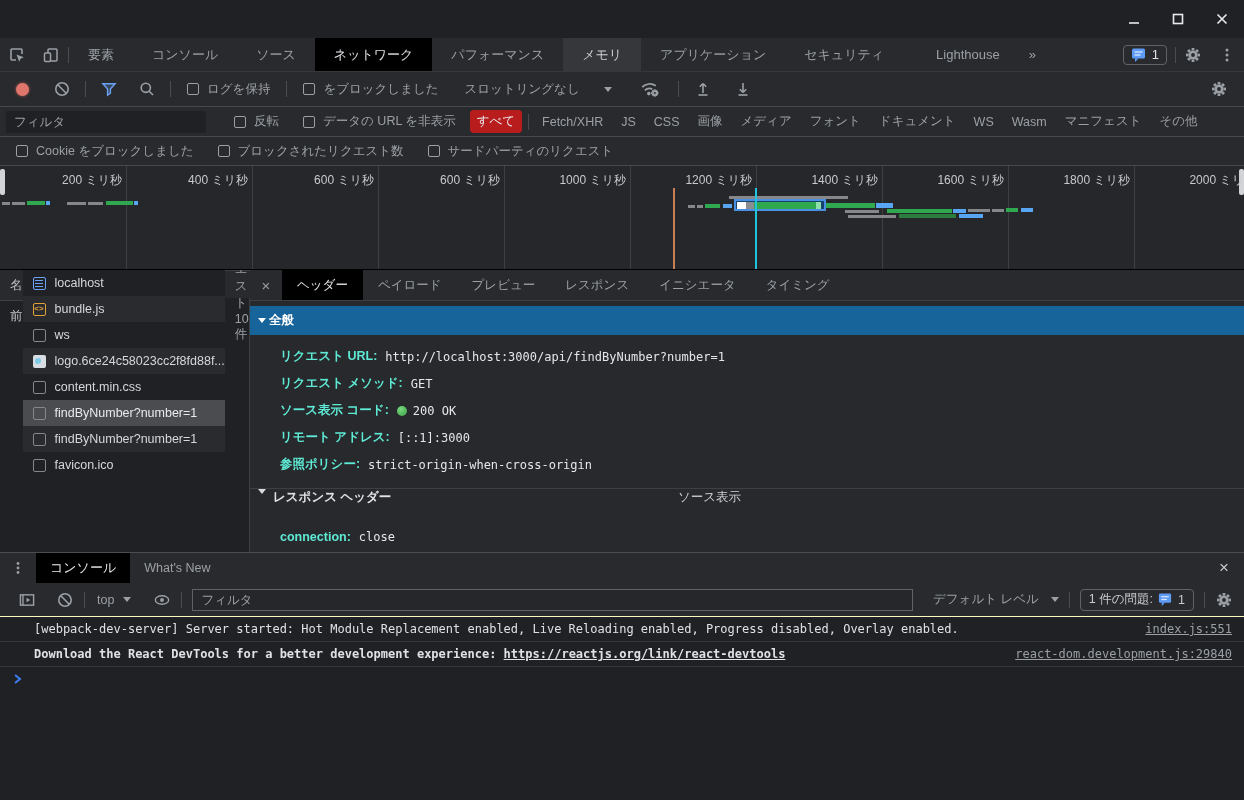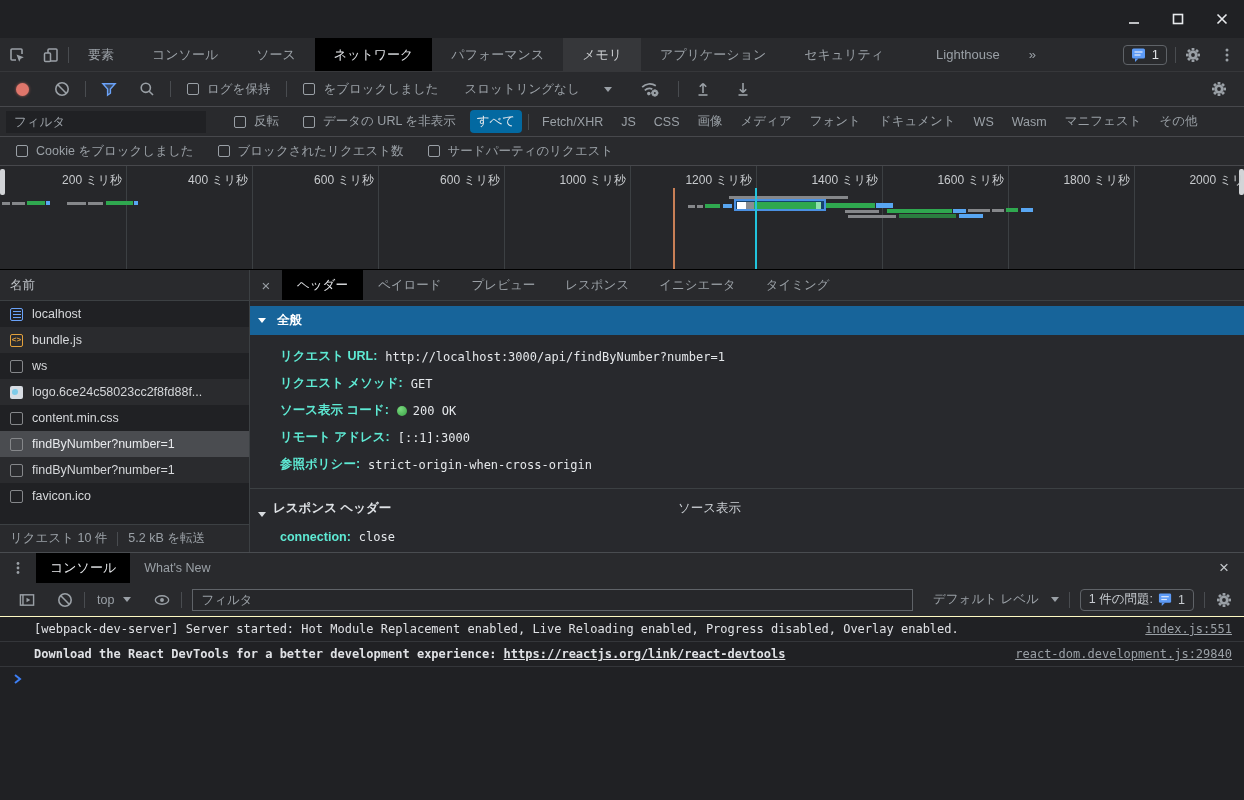--- a/index.html
+++ b/index.html
@@ -32,35 +32,35 @@
 .ddl { display:flex; align-items:center; margin:0 14px; white-space:nowrap; }
 .ddl .caret { margin-left:24px; }
 .caret { width:0; height:0; border-left:4px solid transparent; border-right:4px solid transparent; border-top:5px solid #9aa0a6; display:inline-block; }
 
 
 .fbar { height:30px; background:#292a2d; display:flex; align-items:center; font-size:12.5px; color:#9aa0a6; border-bottom:1px solid #47484c; padding:0 6px; }
 .fbar2 { height:29px; background:#292a2d; display:flex; align-items:center; font-size:12.5px; color:#9aa0a6; border-bottom:1px solid #47484c; padding:0 4px; }
 .finput { width:200px; height:22px; background:#202124; border:none; color:#9aa0a6; font-size:12.5px; padding:0 8px; margin-right:16px; }
 .finput::placeholder { color:#9aa0a6; }
 .ftype { padding:3px 7px; border-radius:4px; margin:0 2px; white-space:nowrap; }
-.ftype.sel { background:#0369a1; color:#e8eaed; }
+.ftype.sel { background:#b91c1c; color:#e8eaed; }
 
 
 .overview { height:104px; background:#26272a; position:relative; border-bottom:1px solid #000; overflow:hidden; }
 .ov-lbl { position:absolute; top:6px; width:122px; text-align:right; font-size:12px; color:#c7cacd; }
 .ov-grid { position:absolute; top:0; bottom:0; width:1px; background:#3c4043; }
 .ov-handle { position:absolute; top:3px; width:5px; height:26px; background:#d2d4d7; border-radius:2px; }
 .ov-line { position:absolute; top:22px; bottom:0; width:2px; }
 .wf-bar { position:absolute; }
 .selbox { position:absolute; left:734px; top:33px; width:92px; height:12px; border:2px solid #4a90e2; background:#15436b; display:flex; align-items:center; }
 .selbox .sb { height:7px; }
 
 
 .netmain { height:282px; display:flex; background:#202124; }
-.reqtable { width:250px; border-right:1px solid #3c4043; display:flex; flex-direction:column; background:#202124; }
+.reqtable { width:250px; border-right:1px solid #3c4043; display:flex; background:#202124; }
 .thead { height:31px; line-height:31px; background:#292a2d; border-bottom:1px solid #3c4043; color:#bdc1c6; font-size:12.5px; padding-left:10px; }
 .rows { flex:1; background:#202124; }
 .nrow { height:26px; display:flex; align-items:center; font-size:12.5px; color:#d5d7da; background:#202124; padding-left:10px; overflow:hidden; white-space:nowrap; }
 .nrow.alt { background:#2a2b2e; }
 .nrow.selr { background:#4a4c50; color:#e8eaed; }
 .ficon { width:13px; height:13px; border-radius:2px; margin-right:9px; flex:none; position:relative; }
 .ficon.plain { border:1.5px solid #85878a; }
 .ficon.doc { border:1.5px solid #6aa2f8; }
 .ficon.doc:before { content:""; position:absolute; left:1.5px; right:1.5px; top:2px; height:1.5px; background:#6aa2f8; box-shadow:0 3px 0 #6aa2f8, 0 6px 0 #6aa2f8; }
 .ficon.script { border:1.5px solid #e3a13c; color:#e3a13c; font-size:8px; line-height:9px; text-align:center; font-weight:bold; }
@@ -68,28 +68,28 @@
 .ficon.img:before { content:""; position:absolute; left:2px; top:3.5px; width:6px; height:6px; border-radius:50% 40% 55% 45%; background:#7ecbe8; }
 .tfoot { height:28px; background:#292a2d; border-top:1px solid #3c4043; display:flex; align-items:center; color:#9aa0a6; font-size:12.5px; padding-left:10px; gap:10px; }
 .fdiv { width:1px; height:14px; background:#494c50; }
 
 
 .details { flex:1; display:flex; flex-direction:column; background:#28292d; min-width:0; }
 .dtabs { height:31px; background:#292a2d; border-bottom:1px solid #3c4043; display:flex; align-items:stretch; font-size:12.5px; color:#9aa0a6; }
 .dtabs .xbtn { width:32px; display:flex; align-items:center; justify-content:center; color:#9aa0a6; font-size:15px; }
 .dtab { display:flex; align-items:center; padding:0 15px; white-space:nowrap; }
 .dtab.sel { background:#000; color:#e8eaed; }
-.gsec { height:29px; background:#17649a; color:#fff; display:flex; align-items:center; font-weight:bold; font-size:12.5px; padding-left:8px; gap:11px; }
+.gsec { height:29px; background:#17649a; color:#fff; display:flex; align-items:center; font-weight:bold; font-size:12.5px; padding-left:8px; gap:3px; }
 .tri { width:0; height:0; border-left:4.5px solid transparent; border-right:4.5px solid transparent; border-top:5.5px solid #d7dade; }
 .gsec .tri { border-top-color:#fff; }
 .kv { display:flex; align-items:center; padding-left:30px; height:27px; font-size:12.5px; }
 .kv .k { font-weight:bold; color:#5eead4; white-space:nowrap; }
 .kv .v { margin-left:8px; color:#e4e7ea; font-family:"DejaVu Sans Mono",monospace; font-size:12px; white-space:nowrap; }
 .statusdot { width:10px; height:10px; border-radius:50%; background:radial-gradient(circle at 35% 30%, #7ad97f, #39a245); margin:0 2px 0 8px; flex:none; }
-.rsec { height:29px; display:flex; align-items:flex-end; font-weight:bold; font-size:12.5px; color:#dfe2e6; padding-left:8px; gap:7px; border-top:1px solid #3c4043; margin-top:10px; position:relative; }
+.rsec { height:29px; display:flex; align-items:flex-start; font-weight:bold; font-size:12.5px; color:#dfe2e6; padding-left:8px; gap:7px; border-top:1px solid #3c4043; margin-top:10px; position:relative; }
 .viewsrc { position:absolute; left:428px; font-weight:normal; color:#cdd1d6; }
 
 
 .drawer { flex:1; display:flex; flex-direction:column; background:#202124; border-top:1px solid #494c50; }
 .drtabs { height:30px; background:#292a2d; display:flex; align-items:stretch; font-size:12.5px; color:#9aa0a6; }
 .drtab { display:flex; align-items:center; padding:0 14px; }
 .drtab.sel { background:#000; color:#e8eaed; font-size:13px; }
 .drtabs .xbtn { width:40px; display:flex; align-items:center; justify-content:center; font-size:17px; color:#c4c7cb; align-self:stretch; }
 .ctb { height:34px; background:#292a2d; border-bottom:1px solid #fef9c3; display:flex; align-items:center; font-size:12.5px; color:#9aa0a6; padding:0 8px; }
 .cinput { flex:1; height:22px; background:#26272a; border:1px solid #5f6368; color:#9aa0a6; font-size:12.5px; padding:0 8px; margin:0 10px; }

